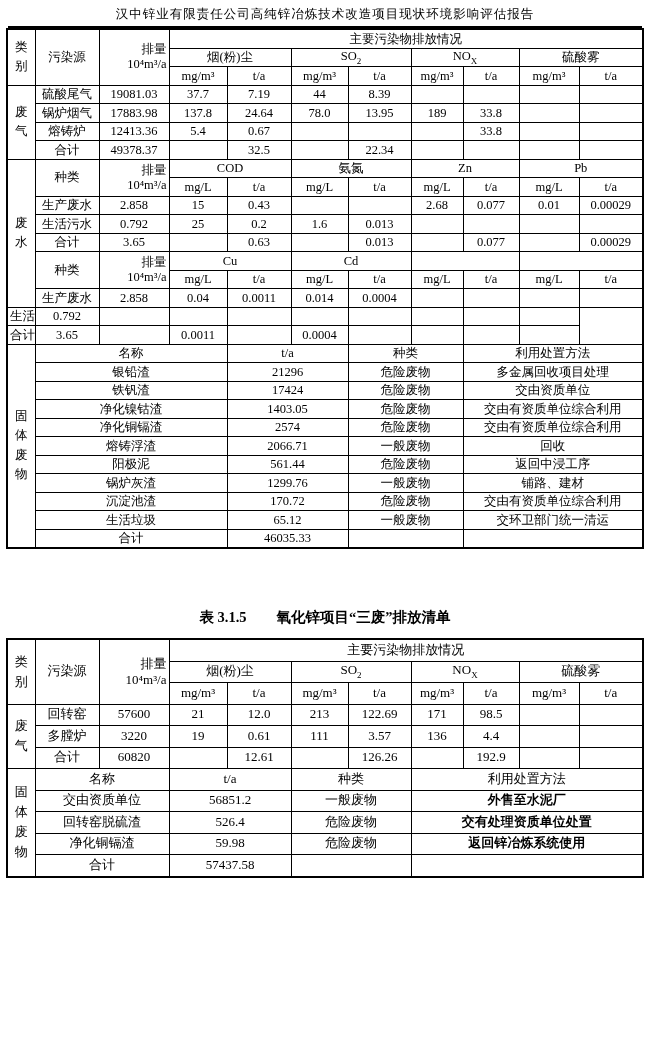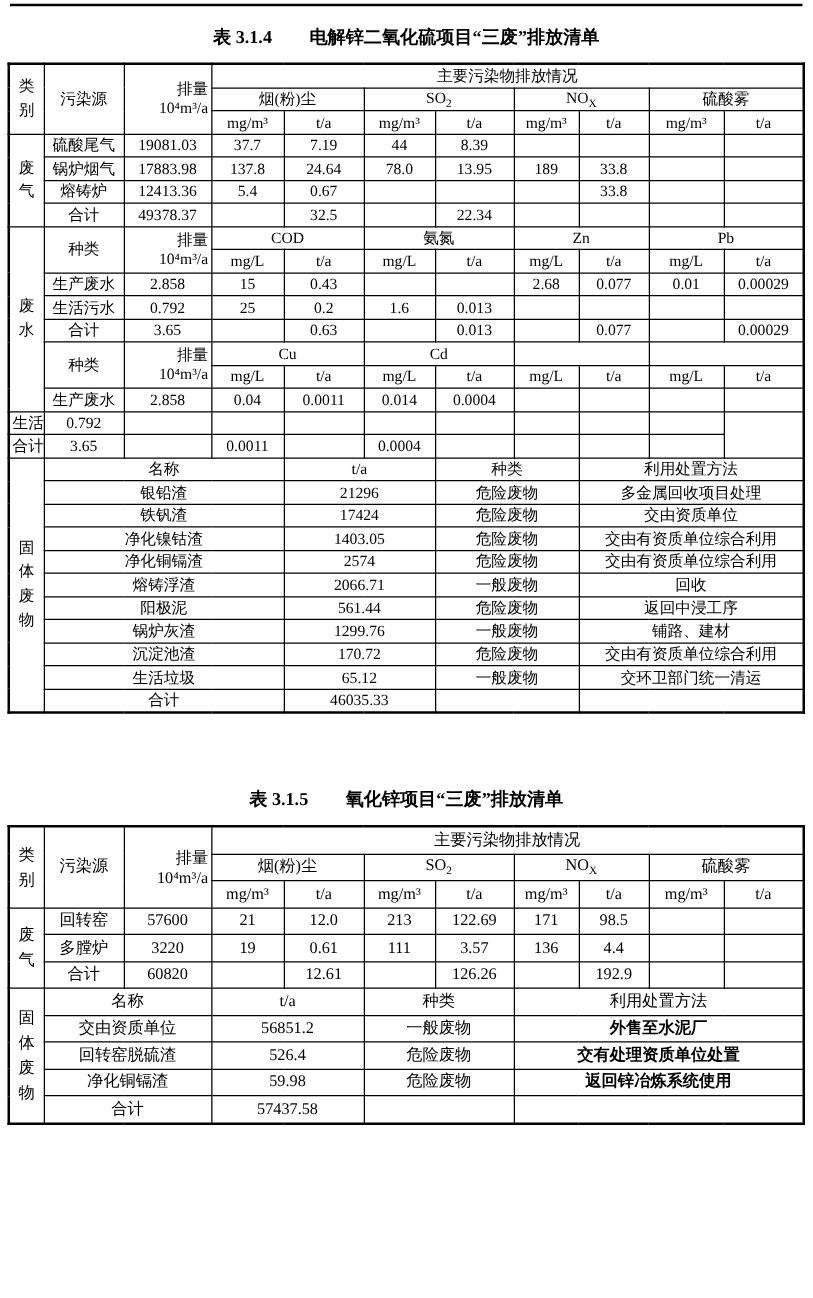--- a/index.html
+++ b/index.html
@@ -35,25 +35,23 @@
   .page-num{
     position:absolute;bottom:13px;left:0;width:100%;
     text-align:center;font-size:12.5px;
   }
 </style>
 </head>
 <body>
 
 <div>
 
+  <div class="doc-header">汉中锌业有限责任公司高纯锌冶炼技术改造项目现状环境影响评估报告</div>
   <div class="header-rule"></div>
 
-  <div class="tbl-title title-1">
-    <span class="tno">表 3.1.4</span><span>电解锌二氧化硫项目“三废”排放清单</span>
-  </div>
 
   <table class="t t1">
     <colgroup>
       <col style="width:28px">
         <col style="width:64px">
         <col style="width:70px">
         <col style="width:58px">
         <col style="width:64px">
         <col style="width:57px">
         <col style="width:63px">

